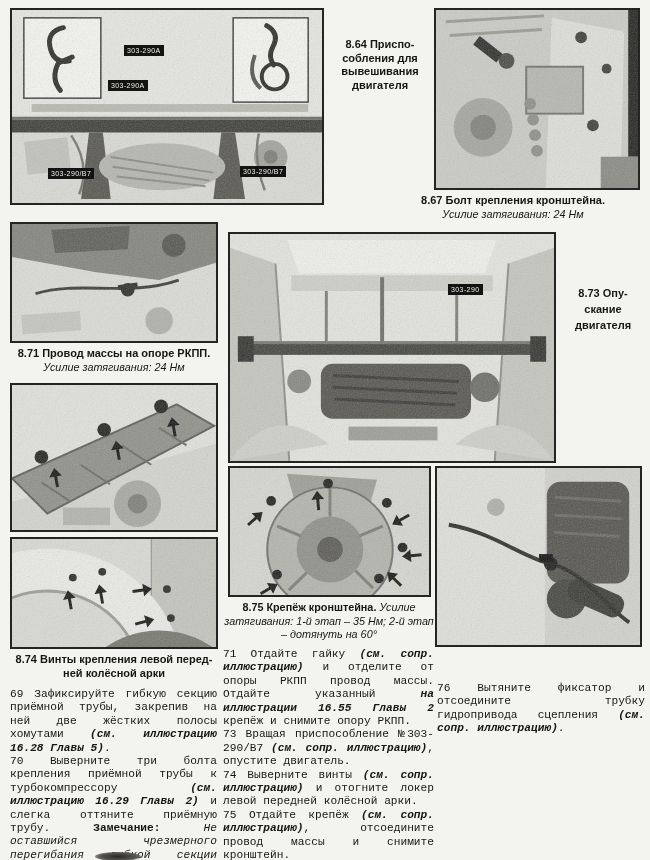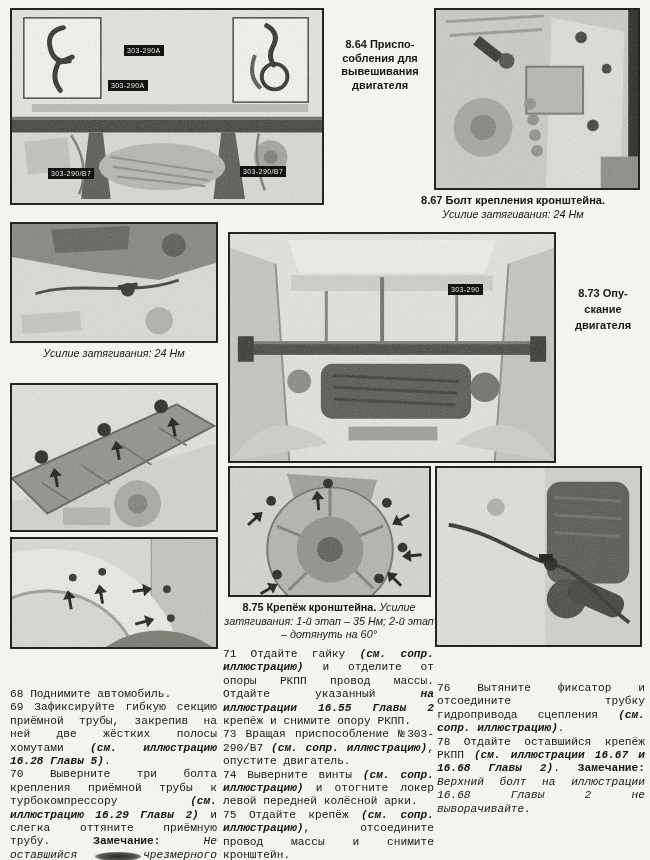--- a/index.html
+++ b/index.html
@@ -123,20 +123,21 @@
       <path d="M24 72 C70 58 118 76 170 58" stroke="#3b3b37" stroke-width="3" fill="none"></path>
       <circle cx="118" cy="68" r="7" fill="#2d2d2a"></circle>
       <rect x="108" y="62" width="20" height="5" fill="#2d2d2a" transform="rotate(-8 118 64)"></rect>
       <rect x="10" y="92" width="60" height="20" fill="#c6c6c0" transform="rotate(-4 40 102)"></rect>
       <circle cx="150" cy="100" r="14" fill="#b1b1aa"></circle>
       <rect width="208" height="121" filter="url(#grain)" opacity="0.3"></rect>
     </svg>
   </div>
 
   <div class="cap" style="left:6px;top:347px;width:216px">
+    <div class="cap-bold">8.71 Провод массы на опоре РКПП.</div>
     <div class="cap-ital">Усилие затягивания: 24 Нм</div>
   </div>
 
   <div class="photo" style="left:228px;top:232px;width:328px;height:231px">
     <svg viewBox="0 0 328 231" preserveAspectRatio="none">
       <rect width="328" height="231" fill="#e4e4df"></rect>
       <polygon points="58,6 270,6 258,40 70,40" fill="#f0f0ec"></polygon>
       <rect x="62" y="42" width="204" height="16" fill="#cfcfc9"></rect>
       <polygon points="0,14 46,30 60,231 0,231" fill="#c6c6c0"></polygon>
       <polygon points="328,14 282,30 268,231 328,231" fill="#c6c6c0"></polygon>
@@ -196,20 +197,22 @@
       <circle cx="158" cy="52" r="4" fill="#2a2a27"></circle>
         <circle cx="162" cy="82" r="4" fill="#2a2a27"></circle>
       <use href="#arw" fill="#161613" transform="translate(54 74) rotate(-100)"></use>
       <use href="#arw" fill="#161613" transform="translate(86 68) rotate(-100)"></use>
       <use href="#arw" fill="#161613" transform="translate(122 48) rotate(-8)"></use>
       <use href="#arw" fill="#161613" transform="translate(124 82) rotate(-15)"></use>
       <rect width="208" height="112" filter="url(#grain)" opacity="0.3"></rect>
     </svg>
   </div>
 
+  <div class="cap cap-bold cap-pre" style="left:6px;top:653px;width:216px">8.74 Винты крепления левой перед-
+ней колёсной арки</div>
 
   <div class="photo" style="left:228px;top:466px;width:203px;height:131px">
     <svg viewBox="0 0 203 131" preserveAspectRatio="none">
       <rect width="203" height="131" fill="#d6d6d1"></rect>
       <polygon points="58,6 150,12 142,40 66,34" fill="#9e9e97"></polygon>
       <circle cx="102" cy="84" r="64" fill="#b4b4ad" stroke="#6f6f68" stroke-width="2"></circle>
       <circle cx="102" cy="84" r="34" fill="#90908a"></circle>
       <circle cx="102" cy="84" r="13" fill="#5c5a54"></circle>
       <path d="M102 20 L102 50 M48 60 L72 70 M156 60 L132 70 M60 126 L78 108 M146 124 L128 106" stroke="#7c7c75" stroke-width="3"></path>
       <circle cx="42" cy="34" r="5" fill="#20201e"></circle>
@@ -243,32 +246,30 @@
       <path d="M12 58 C58 66 88 92 116 98 C150 106 168 138 196 158" stroke="#2e2e2a" stroke-width="4" fill="none"></path>
       <circle cx="116" cy="98" r="7" fill="#1e1e1b"></circle>
       <rect x="104" y="88" width="14" height="8" fill="#111"></rect>
       <circle cx="60" cy="40" r="9" fill="#b0b0a9"></circle>
       <rect width="207" height="181" filter="url(#grain)" opacity="0.3"></rect>
     </svg>
   </div>
 
 
   <div class="col" style="left:10px;top:688px;width:207px">
-    <p><span class="seg-n">68 Поднимите автомобиль.</span></p>
     <p><span class="seg-n">69 Зафиксируйте гибкую секцию приёмной трубы, закрепив на ней две жёстких полосы хомутами </span><span class="seg-bi">(см. иллюстрацию 16.28 Главы 5)</span><span class="seg-n">.</span></p>
     <p><span class="seg-n">70 Выверните три болта крепления приёмной трубы к турбокомпрессору </span><span class="seg-bi">(см. иллюстрацию 16.29 Главы 2)</span><span class="seg-n"> и слегка оттяните приёмную трубу. </span><span class="seg-b">Замечание: </span><span class="seg-i">Не оставшийся чрезмерного перегибания гибкой секции приёмной трубы.</span></p>
   </div>
 
   <div class="col" style="left:223px;top:648px;width:211px">
     <p><span class="seg-n">71 Отдайте гайку </span><span class="seg-bi">(см. сопр. иллюстрацию)</span><span class="seg-n"> и отделите от опоры РКПП провод массы. Отдайте указанный </span><span class="seg-bi">на иллюстрации 16.55 Главы 2</span><span class="seg-n"> крепёж и снимите опору РКПП.</span></p>
     <p><span class="seg-n">73 Вращая приспособление №303-290/В7 </span><span class="seg-bi">(см. сопр. иллюстрацию)</span><span class="seg-n">, опустите двигатель.</span></p>
     <p><span class="seg-n">74 Выверните винты </span><span class="seg-bi">(см. сопр. иллюстрацию)</span><span class="seg-n"> и отогните локер левой передней колёсной арки.</span></p>
     <p><span class="seg-n">75 Отдайте крепёж </span><span class="seg-bi">(см. сопр. иллюстрацию)</span><span class="seg-n">, отсоедините провод массы и снимите кронштейн.</span></p>
   </div>
 
   <div class="col" style="left:437px;top:682px;width:208px">
     <p><span class="seg-n">76 Вытяните фиксатор и отсоедините трубку гидропривода сцепления </span><span class="seg-bi">(см. сопр. иллюстрацию)</span><span class="seg-n">.</span></p>
-    <p><span class="seg-n">78 Отдайте оставшийся крепёж РКПП </span><span class="seg-bi">(см. иллюстрации 16.67 и 16.68 Главы 2)</span><span class="seg-n">. </span><span class="seg-b">Замечание: </span><span class="seg-i">Верхний болт на иллюстрации 16.68 Главы 2 не выворачивайте.</span></p>
   </div>
 
   <div class="smudge" style="left:95px;top:852px;width:46px;height:9px"></div>
 
 </div>
 
 </body></html>

